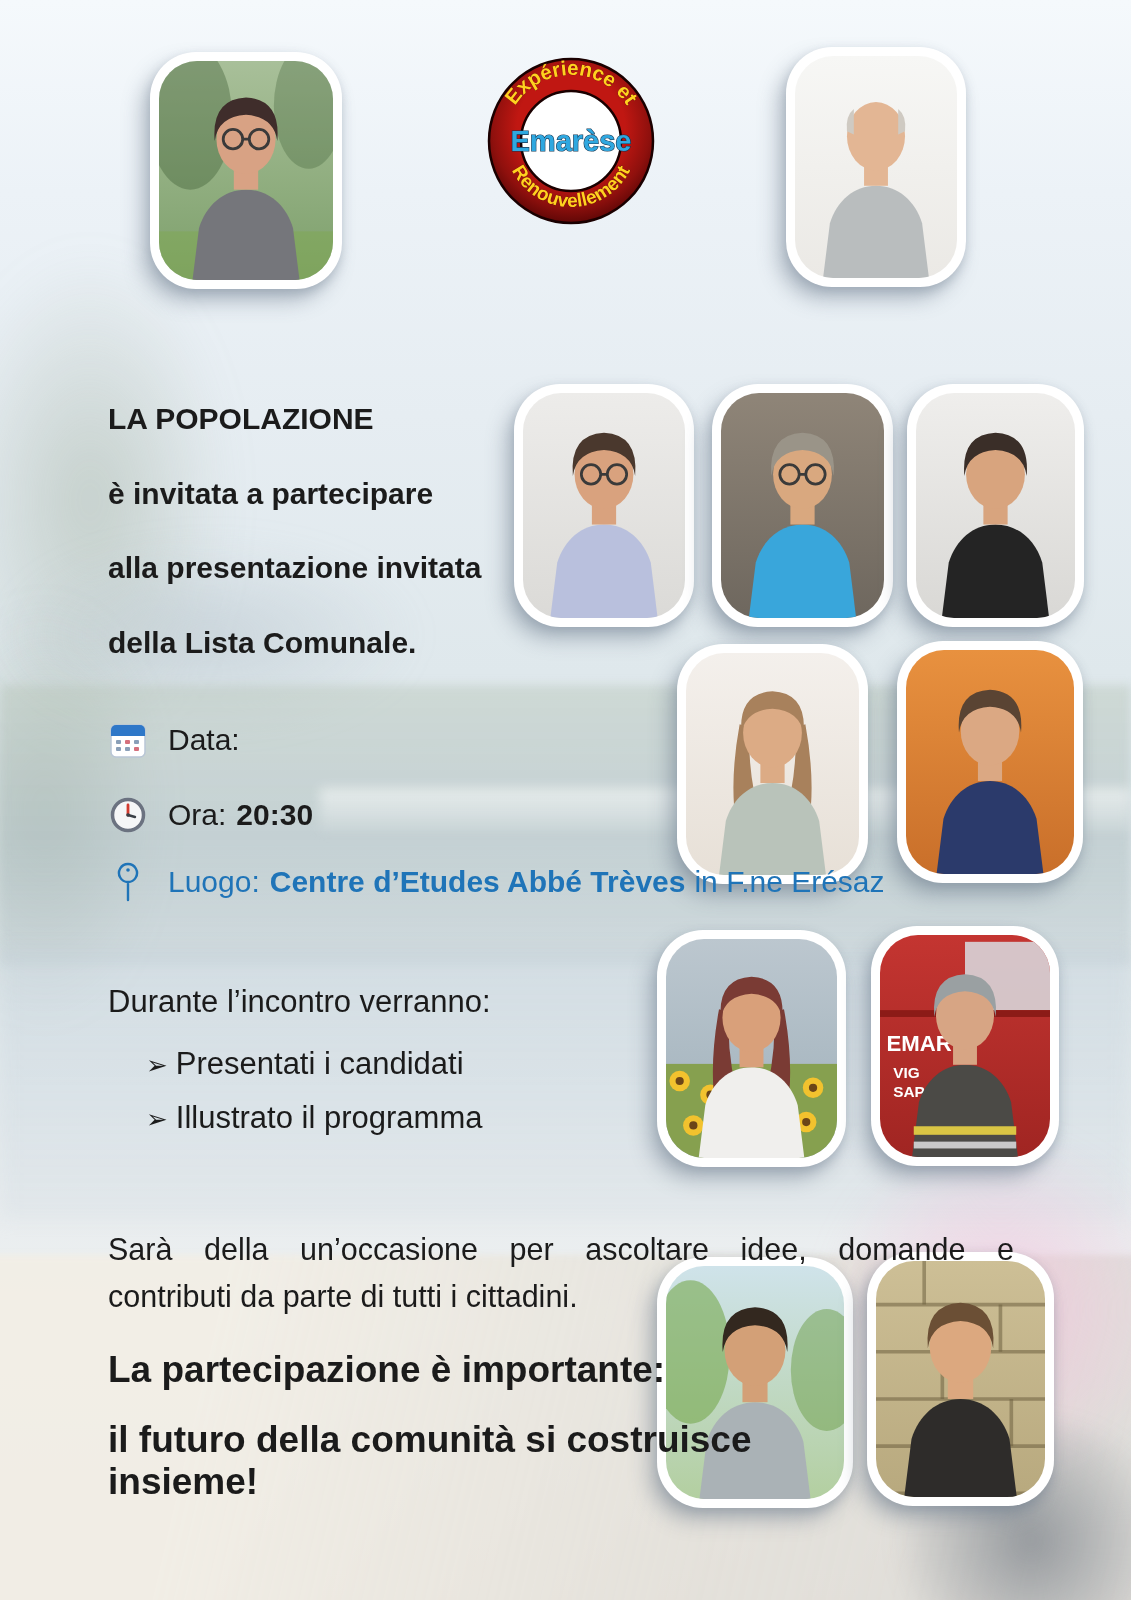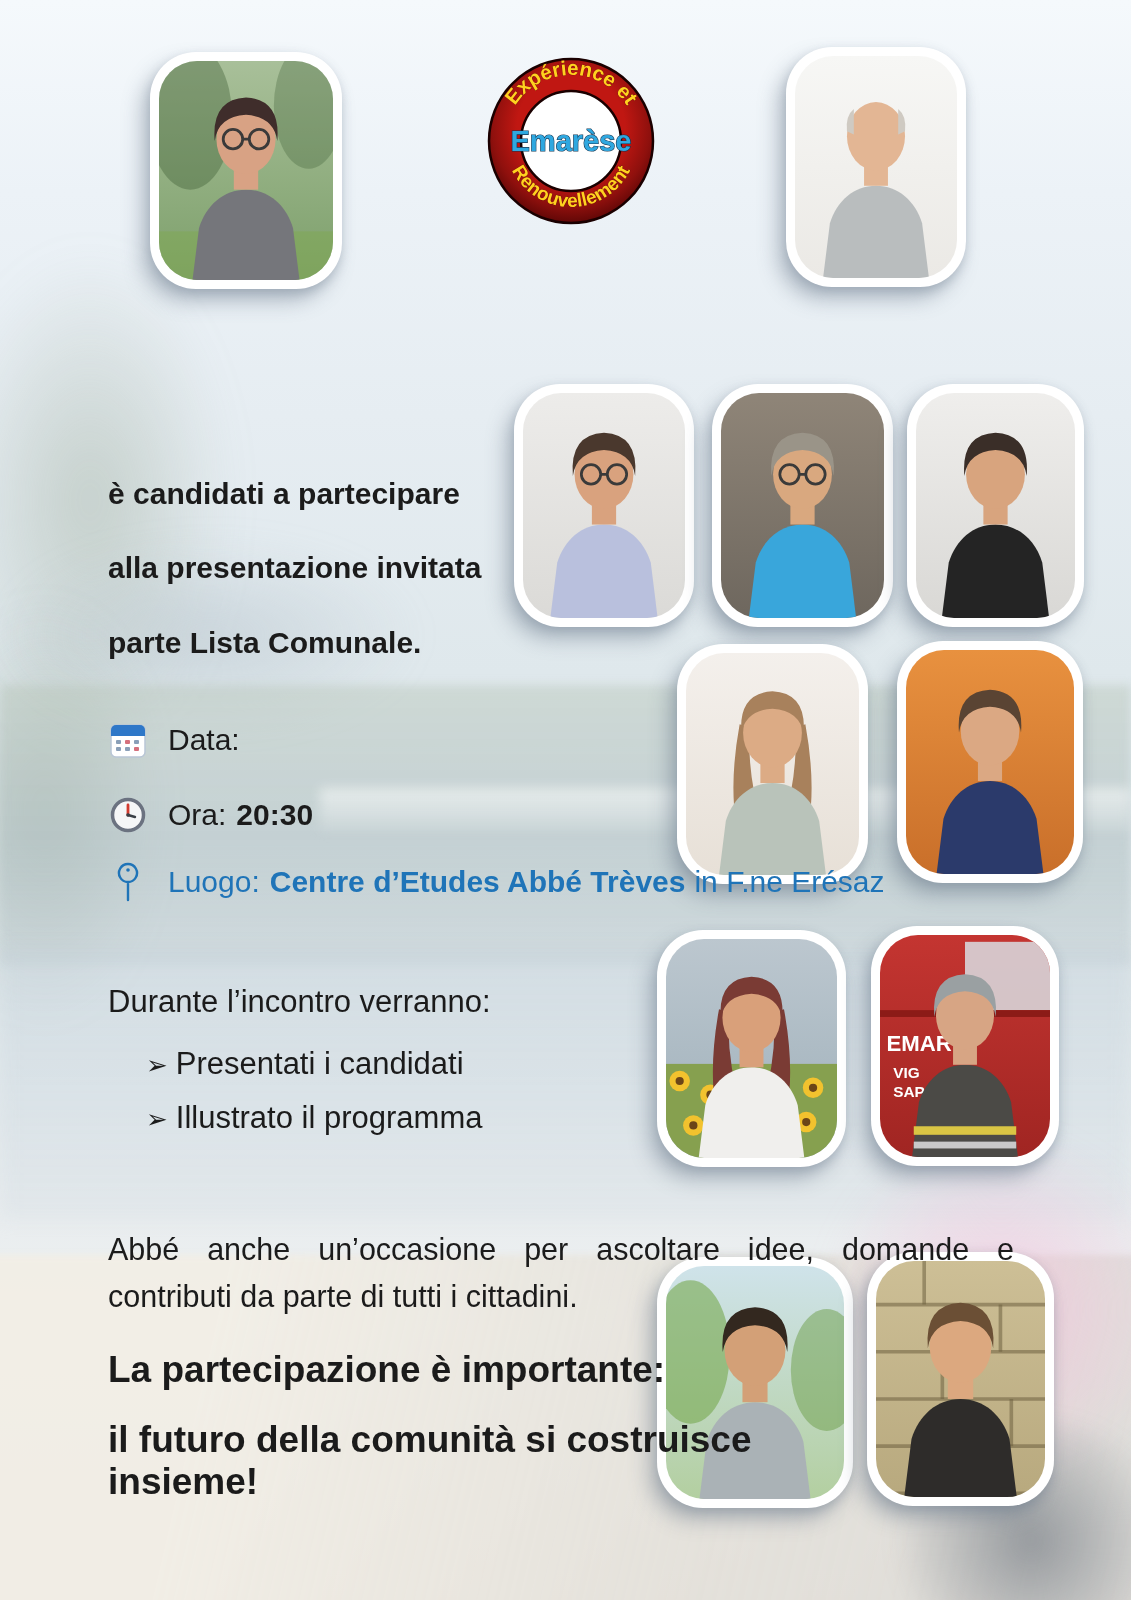--- a/index.html
+++ b/index.html
@@ -358,23 +358,24 @@
         <textPath href="#arcTop" startOffset="50%" text-anchor="middle">Expérience et</textPath>
       </text>
       <text font-size="19" font-weight="bold" fill="var(--logo-yellow,#ffd21f)" stroke="#5d0a0a" stroke-width="0.5" paint-order="stroke">
         <textPath href="#arcBottom" startOffset="50%" text-anchor="middle">Renouvellement</textPath>
       </text>
       <text x="85" y="95" font-size="29" font-weight="bold" text-anchor="middle" fill="var(--logo-center-blue,#2fa8e0)" stroke="#16344f" stroke-width="1.2" paint-order="stroke">Emarèse</text>
     </svg>
   </div>
 
 
-  <div class="txt intro-line il1">è candidati a partecipare</div>
+  <div class="txt intro-line il0">LA POPOLAZIONE</div>
+  <div class="txt intro-line il1">è invitata a partecipare</div>
   <div class="txt intro-line il2">alla presentazione invitata</div>
-  <div class="txt intro-line il3">parte Lista Comunale.</div>
+  <div class="txt intro-line il3">della Lista Comunale.</div>
 
   <div class="txt detail-row dr-date">
     <span class="detail-icon">
       <svg width="38" height="38" viewBox="0 0 38 38">
         <rect x="2" y="4" width="34" height="32" rx="5" fill="#ffffff" stroke="#b9c6d6" stroke-width="1.5"></rect>
         <path d="M2,9 a5,5 0 0 1 5,-5 h24 a5,5 0 0 1 5,5 v6 h-34 z" fill="#2e77c8"></path>
         <g fill="#8a9fb8">
           <rect x="7" y="19" width="5" height="4" rx="1"></rect>
             <rect x="16" y="19" width="5" height="4" rx="1" fill="#d5707c"></rect>
             <rect x="25" y="19" width="5" height="4" rx="1"></rect>
@@ -416,20 +417,20 @@
   <div class="txt bullet-row br0">
     <span class="bullet-glyph">➢</span>
     <span>Presentati i candidati</span>
   </div>
   <div class="txt bullet-row br1">
     <span class="bullet-glyph">➢</span>
     <span>Illustrato il programma</span>
   </div>
 
   <div class="txt para">
-    <span class="para-l1">Abbé anche un’occasione per ascoltare idee, domande e</span>
+    <span class="para-l1">Sarà della un’occasione per ascoltare idee, domande e</span>
     <span class="para-l2">contributi da parte di tutti i cittadini.</span>
   </div>
 
   <div class="txt closing cl1">La partecipazione è importante:</div>
   <div class="txt closing cl2">il futuro della comunità si costruisce insieme!</div>
 
 </div>
 
 </body></html>

